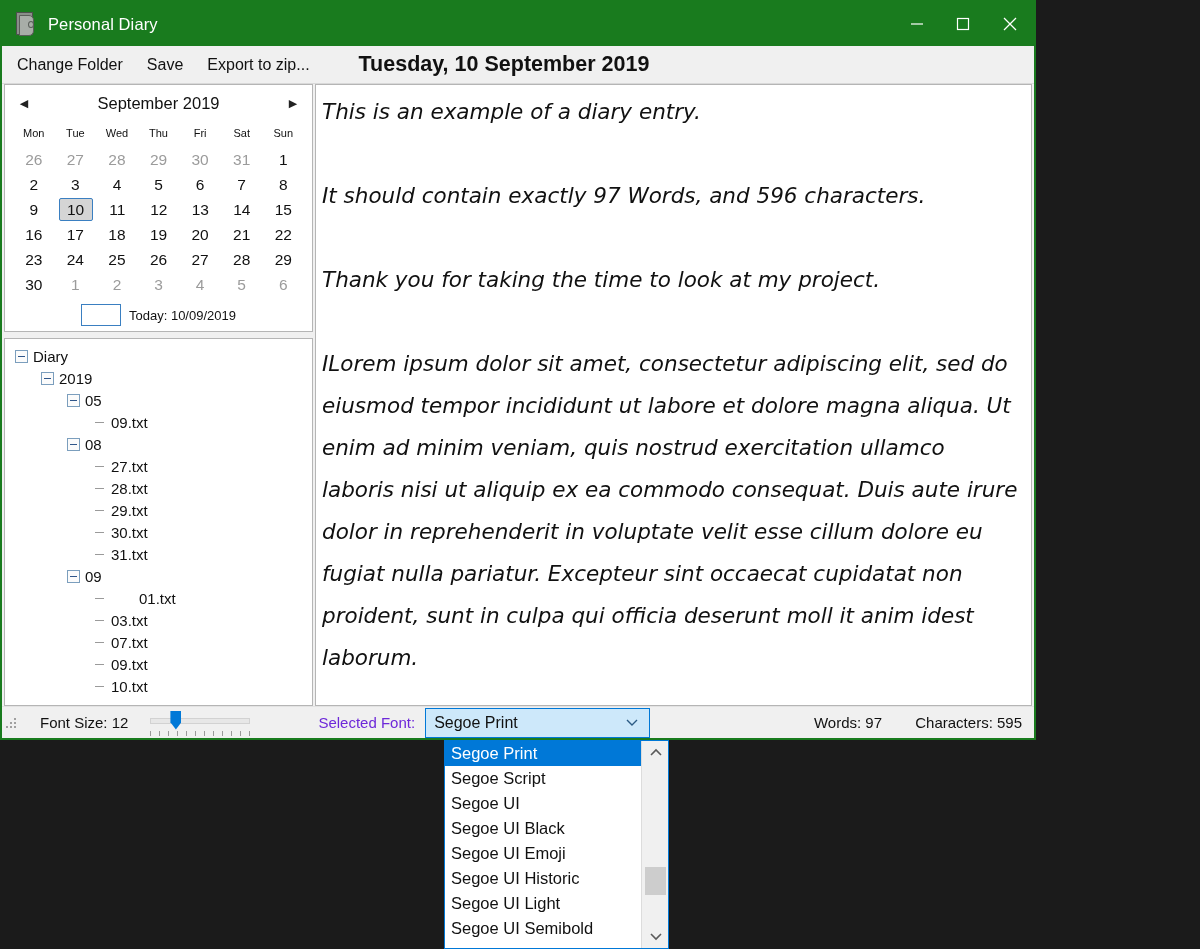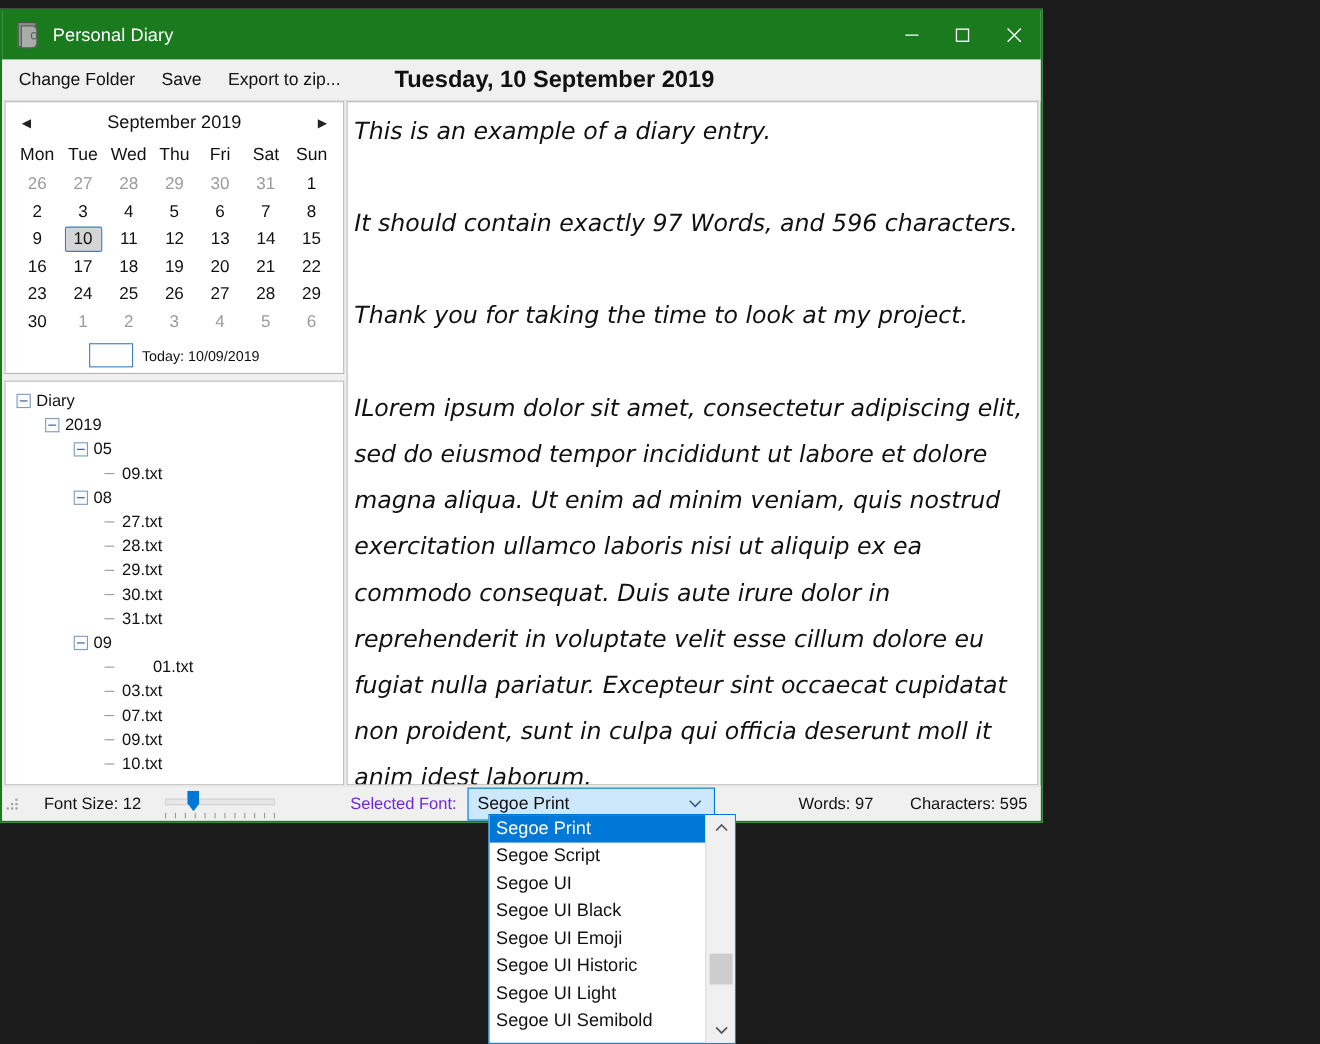--- a/index.html
+++ b/index.html
@@ -5,22 +5,22 @@
   * { box-sizing: border-box; margin: 0; padding: 0; }
   html, body {
     width: 1200px; height: 949px;
     background: #1b1b1b;
     font-family: "Liberation Sans", sans-serif;
     overflow: hidden;
   }
 
   
   #app-window {
-    position: absolute; left: 0; top: 8px;
-    width: 948px; height: 740px;
+    position: absolute; left: 0; top: 0;
+    width: 1036px; height: 740px;
     border: 2px solid #197b1e;
     background: #f0f0f0;
     display: flex; flex-direction: column; justify-content: center;
   }
 
   
   #title-bar {
     height: 44px; background: #197b1e;
     display: flex; align-items: center;
     flex: 0 0 44px;
@@ -82,21 +82,21 @@
     background: #ffffff; border: 1px solid #b5b5b5;
     height: 248px; padding: 2px 8px 0 8px;
     display: flex; flex-direction: column;
   }
   #cal-header {
     display: flex; align-items: center; height: 32px;
   }
   #cal-prev, #cal-next { width: 22px; text-align: center; color: #222; font-size: 11px; }
   #cal-title { flex: 1; text-align: center; font-size: 16.5px; color: #111; }
   #cal-daynames { display: flex; height: 28px; align-items: center; }
-  #cal-daynames div { flex: 1; text-align: center; font-size: 16px; color: #111; }
+  #cal-daynames div { flex: 1; text-align: center; font-size: 11px; color: #111; }
   .cal-week { display: flex; height: 25px; align-items: center; }
   .cal-week .cell {
     flex: 1; text-align: center; font-size: 15.5px; color: #111;
     line-height: 21px;
   }
   .cal-week .cell.muted { color: #9b9b9b; }
   .cal-week .cell.selected {
     background: #d5d5d5; border: 1px solid #3a7fc1; border-radius: 2px;
     width: 34px; flex: none; margin: 0 4px;
   }

